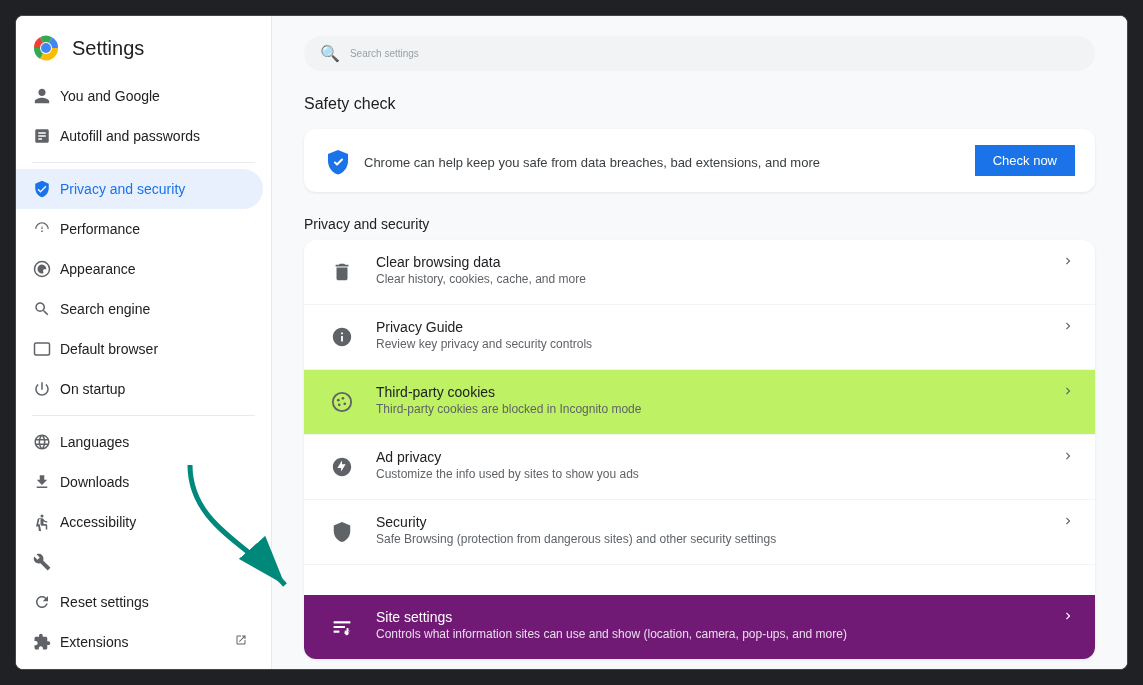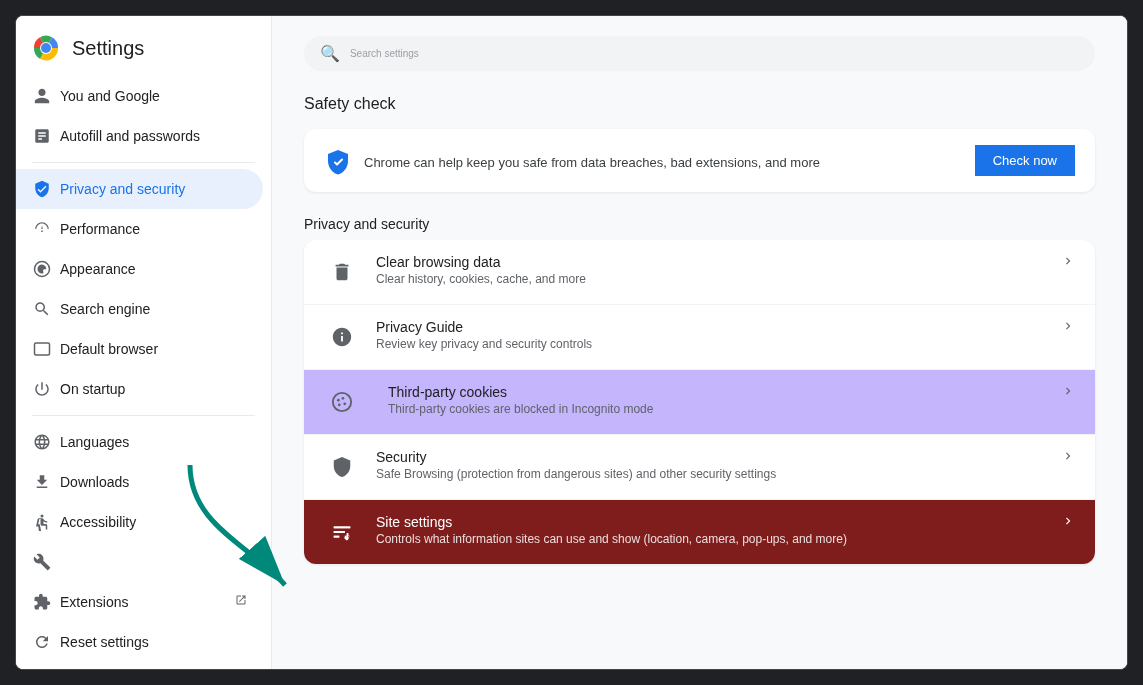--- a/index.html
+++ b/index.html
@@ -183,24 +183,25 @@
     .privacy-item {
       display: flex;
       padding: 14px 20px;
       border-bottom: 1px solid #f1f3f4;
       cursor: pointer;
       transition: background 0.15s;
       position: relative;
     }
     .privacy-item:last-child { border-bottom: none; }
     .privacy-item.highlighted {
-      background: #7f1d1d;
+      background: #701a75;
       color: #fff;
-    }
-    .privacy-item.third-party { background: #c4b5fd; gap: 12px; }
+      margin-top: 30px;
+    }
+    .privacy-item.third-party { background: #bef264; }
     .privacy-item-icon {
       width: 36px;
       height: 36px;
       display: flex;
       align-items: center;
       justify-content: center;
       font-size: 20px;
       color: #5f6368;
       flex-shrink: 0;
     }
@@ -364,35 +365,35 @@
           <div class="nav-item">
             <span class="nav-icon">
               <svg width="18" height="18" viewBox="0 0 24 24" fill="currentColor">
                 <path d="M22.7 19l-9.1-9.1c.9-2.3.4-5-1.5-6.9-2-2-5-2.4-7.4-1.3L9 6 6 9 1.6 4.7C.4 7.1.9 10.1 2.9 12.1c1.9 1.9 4.6 2.4 6.9 1.5l9.1 9.1c.4.4 1 .4 1.4 0l2.3-2.3c.5-.4.5-1.1.1-1.4z"></path>
               </svg>
             </span>
           </div>
           <div class="nav-item">
             <span class="nav-icon">
               <svg width="18" height="18" viewBox="0 0 24 24" fill="currentColor">
+                <path d="M17.65 6.35C16.2 4.9 14.21 4 12 4c-4.42 0-7.99 3.58-7.99 8s3.57 8 7.99 8c3.73 0 6.84-2.55 7.73-6h-2.08c-.82 2.33-3.04 4-5.65 4-3.31 0-6-2.69-6-6s2.69-6 6-6c1.66 0 3.14.69 4.22 1.78L13 11h7V4l-2.35 2.35z"></path>
+              </svg>
+            </span>
+            <span class="nav-item-label">Reset settings</span>
+          </div>
+          <div class="nav-item">
+            <span class="nav-icon">
+              <svg width="18" height="18" viewBox="0 0 24 24" fill="currentColor">
                 <path d="M20.5 11H19V7c0-1.1-.9-2-2-2h-4V3.5C13 2.12 11.88 1 10.5 1S8 2.12 8 3.5V5H4c-1.1 0-1.99.9-1.99 2v3.8H3.5c1.49 0 2.7 1.21 2.7 2.7s-1.21 2.7-2.7 2.7H2V20c0 1.1.9 2 2 2h3.8v-1.5c0-1.49 1.21-2.7 2.7-2.7 1.49 0 2.7 1.21 2.7 2.7V22H17c1.1 0 2-.9 2-2v-4h1.5c1.38 0 2.5-1.12 2.5-2.5S21.88 11 20.5 11z"></path>
               </svg>
             </span>
             <span class="nav-item-label">Extensions</span>
             <span class="nav-external-icon"><svg width="12" height="12" viewBox="0 0 24 24" fill="currentColor">
                 <path d="M19 19H5V5h7V3H5a2 2 0 00-2 2v14a2 2 0 002 2h14a2 2 0 002-2v-7h-2v7zM14 3v2h3.59l-9.83 9.83 1.41 1.41L19 6.41V10h2V3h-7z"></path>
               </svg></span>
-          </div>
-          <div class="nav-item">
-            <span class="nav-icon">
-              <svg width="18" height="18" viewBox="0 0 24 24" fill="currentColor">
-                <path d="M17.65 6.35C16.2 4.9 14.21 4 12 4c-4.42 0-7.99 3.58-7.99 8s3.57 8 7.99 8c3.73 0 6.84-2.55 7.73-6h-2.08c-.82 2.33-3.04 4-5.65 4-3.31 0-6-2.69-6-6s2.69-6 6-6c1.66 0 3.14.69 4.22 1.78L13 11h7V4l-2.35 2.35z"></path>
-              </svg>
-            </span>
-            <span class="nav-item-label">Reset settings</span>
           </div>
         </div>
     </nav>
   </div>
 
   <div class="main-content main-wrapper">
 
     <div class="search-bar-wrapper">
       <div class="search-bar">
         <span class="search-icon-wrap">🔍</span>
@@ -458,20 +459,34 @@
             <div class="privacy-item-title">Third-party cookies</div>
             <div class="privacy-item-desc">Third-party cookies are blocked in Incognito mode</div>
           </div>
           <span class="privacy-item-chevron"><svg width="14" height="14" viewBox="0 0 24 24" fill="currentColor">
               <path d="M10 6L8.59 7.41 13.17 12l-4.58 4.59L10 18l6-6z"></path>
             </svg></span>
         </div>
         <div class="privacy-item">
           <span class="privacy-item-icon">
             <svg width="22" height="22" viewBox="0 0 24 24" fill="#5f6368">
+              <path d="M12 2C6.48 2 2 6.48 2 12s4.48 10 10 10 10-4.48 10-10S17.52 2 12 2zm-1 15v-4H7l5-8v4h4l-5 8z"></path>
+            </svg>
+          </span>
+          <div class="privacy-item-text">
+            <div class="privacy-item-title">Ad privacy</div>
+            <div class="privacy-item-desc">Customize the info used by sites to show you ads</div>
+          </div>
+          <span class="privacy-item-chevron"><svg width="14" height="14" viewBox="0 0 24 24" fill="currentColor">
+              <path d="M10 6L8.59 7.41 13.17 12l-4.58 4.59L10 18l6-6z"></path>
+            </svg></span>
+        </div>
+        <div class="privacy-item">
+          <span class="privacy-item-icon">
+            <svg width="22" height="22" viewBox="0 0 24 24" fill="#5f6368">
               <path d="M12 1L3 5v6c0 5.55 3.84 10.74 9 12 5.16-1.26 9-6.45 9-12V5l-9-4z"></path>
             </svg>
           </span>
           <div class="privacy-item-text">
             <div class="privacy-item-title">Security</div>
             <div class="privacy-item-desc">Safe Browsing (protection from dangerous sites) and other security settings</div>
           </div>
           <span class="privacy-item-chevron"><svg width="14" height="14" viewBox="0 0 24 24" fill="currentColor">
               <path d="M10 6L8.59 7.41 13.17 12l-4.58 4.59L10 18l6-6z"></path>
             </svg></span>

